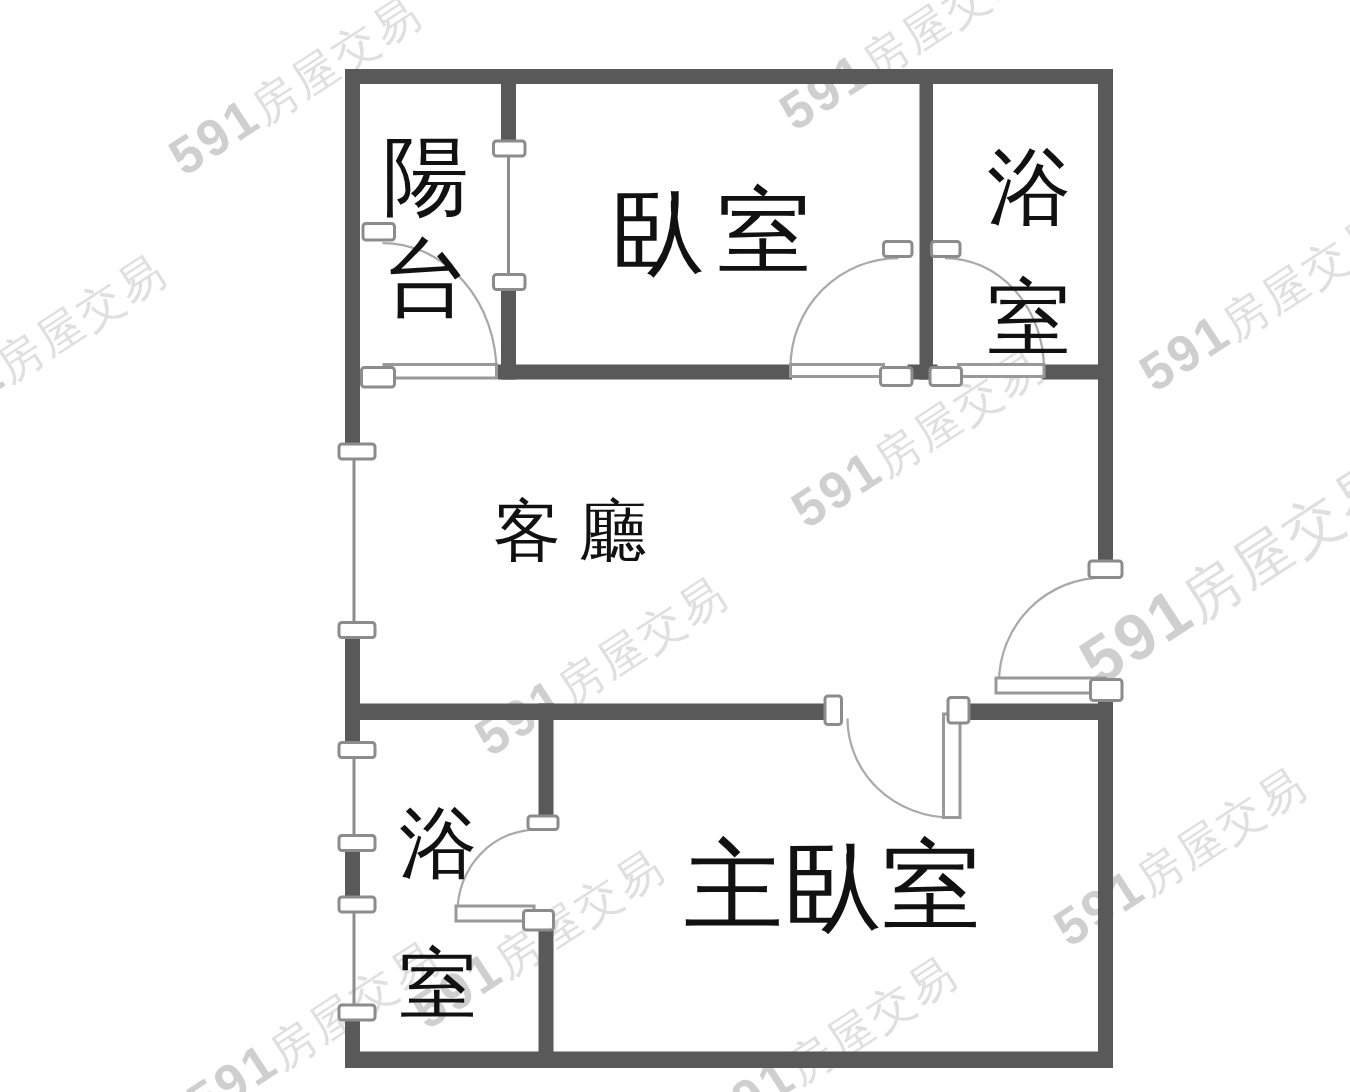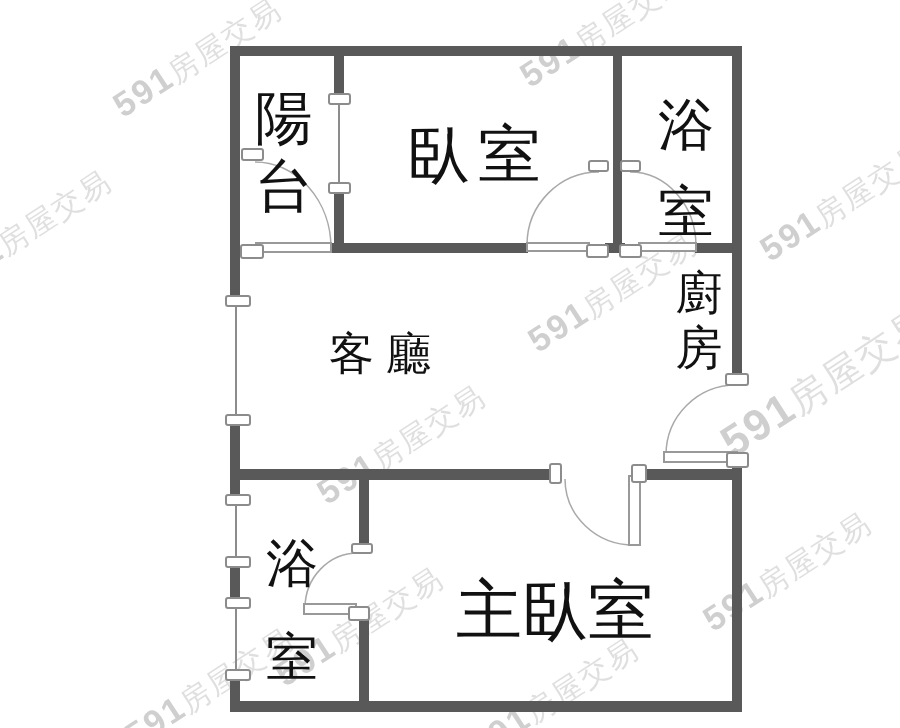--- a/index.html
+++ b/index.html
@@ -102,23 +102,22 @@
     <rect class="tick" x="550" y="464" width="11" height="19" rx="2"></rect>
     <rect class="tick" x="632" y="465" width="14" height="17" rx="2"></rect>
     <rect class="tick" x="352" y="544" width="20" height="9" rx="2"></rect>
     <rect class="tick" x="349" y="607" width="20" height="13" rx="2"></rect>
   </svg>
 
   <div class="rlabel v" style="left:251px;top:84px;width:62px;font-size:58px;line-height:68px;text-align:right;">陽台</div>
   <div class="rlabel" style="left:407px;top:112px;font-size:63px;letter-spacing:8px;">臥室</div>
   <div class="rlabel v" style="left:656px;top:81px;width:60px;font-size:56px;line-height:87px;">浴室</div>
   <div class="rlabel" style="left:329px;top:324px;font-size:45px;letter-spacing:12px;">客廳</div>
-  <div class="rlabel v" style="left:674px;top:265px;width:50px;font-size:47px;line-height:55px;">廚房</div>
   <div class="rlabel v" style="left:264px;top:516px;width:56px;font-size:52px;line-height:94px;">浴室</div>
-  <div class="rlabel" style="left:456px;top:566px;font-size:66px;">主臥室</div>
+  <div class="rlabel" style="left:456px;top:546px;font-size:66px;">主臥室</div>
 
   <div class="wm" style="left:198px;top:58px;"><span class="wm-brand">591</span><span class="wm-suffix">房屋交易</span></div>
   <div class="wm" style="left:605px;top:28px;"><span class="wm-brand">591</span><span class="wm-suffix">房屋交易</span></div>
   <div class="wm" style="left:28px;top:230px;"><span class="wm-brand">591</span><span class="wm-suffix">房屋交易</span></div>
   <div class="wm" style="left:845px;top:202px;"><span class="wm-brand">591</span><span class="wm-suffix">房屋交易</span></div>
   <div class="wm" style="left:613px;top:293px;"><span class="wm-brand">591</span><span class="wm-suffix">房屋交易</span></div>
   <div class="wm" style="left:402px;top:445px;"><span class="wm-brand">591</span><span class="wm-suffix">房屋交易</span></div>
   <div class="wm lg" style="left:826px;top:382px;"><span class="wm-brand">591</span><span class="wm-suffix">房屋交易</span></div>
   <div class="wm" style="left:788px;top:572px;"><span class="wm-brand">591</span><span class="wm-suffix">房屋交易</span></div>
   <div class="wm" style="left:360px;top:627px;"><span class="wm-brand">591</span><span class="wm-suffix">房屋交易</span></div>

